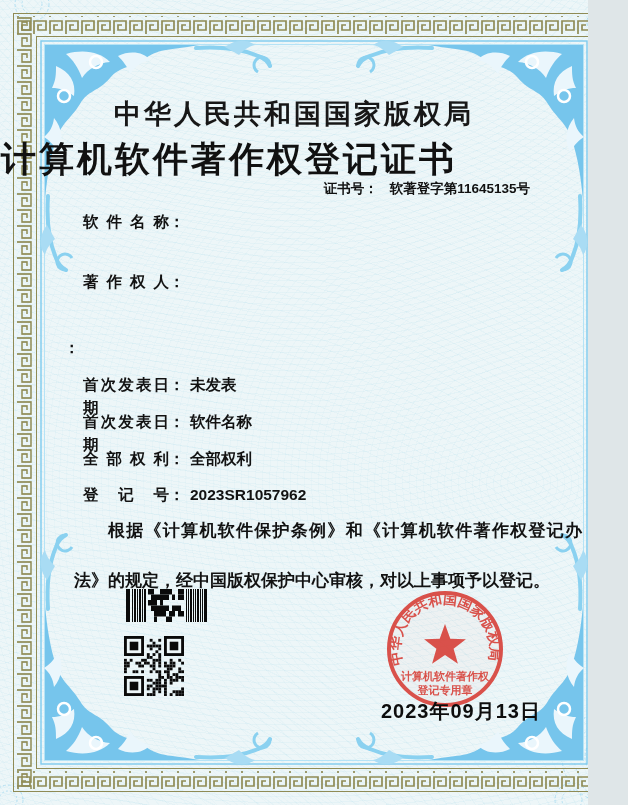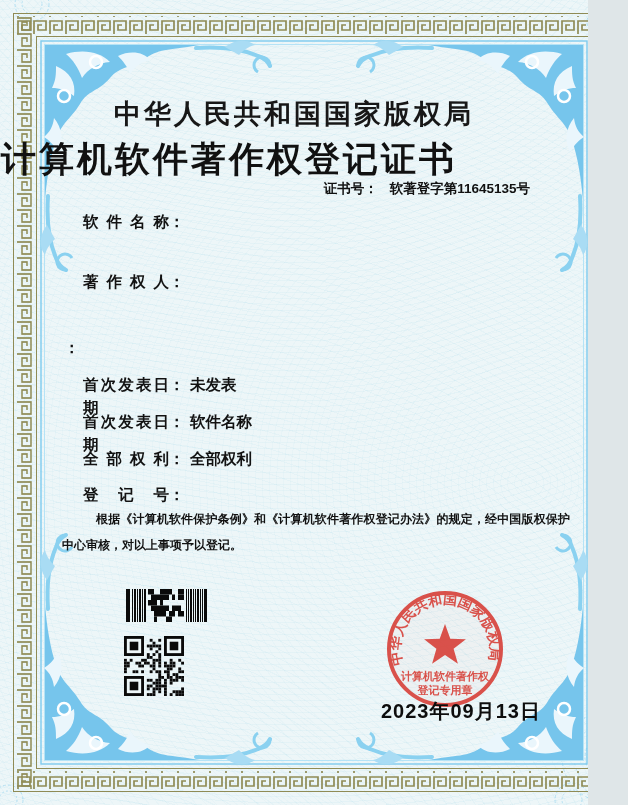--- a/index.html
+++ b/index.html
@@ -30,22 +30,22 @@
   .certno .certno-value{margin-left:12px;margin-top:24px;}
   .frow{
     position:absolute; left:64px; display:flex; align-items:flex-start;
     font-weight:bold; font-size:15.5px; line-height:23px; color:#121212; width:512px;
   }
   .frow .lbl{width:86px; text-align:justify; text-align-last:justify; flex:none;margin-left:19px;}
   .frow .colon{flex:none; width:15px;}
   .frow .val{margin-left:6px;}
   .frow .val span{display:block;}
   .bodytext{
-    position:absolute; left:62px; top:506px; width:508px;
-    font-weight:bold; font-size:12px; line-height:26px; text-indent:34px;
+    position:absolute; left:74px; top:506px; width:508px;
+    font-weight:bold; font-size:17px; line-height:50px; text-indent:34px;
     text-align:justify; color:#121212;
   }
   .barcode{position:absolute; left:126px; top:589px;}
   .qrcode{position:absolute; left:124px; top:636px;}
   .seal{position:absolute; left:383px; top:587px; opacity:.93;}
   .seal text{font-family:"Liberation Serif",serif; font-weight:bold; fill:#d8453e;}
   .issue-date{
     position:absolute; left:381px; top:698px; font-weight:bold; font-size:20px;
     letter-spacing:1px; color:#0d0d0d;
   }
@@ -146,20 +146,21 @@
     <span class="val">软件名称</span>
   </div>
   <div class="frow" style="top:447px">
     <span class="lbl">全部权利</span>
     <span class="colon">：</span>
     <span class="val">全部权利</span>
   </div>
   <div class="frow" style="top:483px">
     <span class="lbl">登记号</span>
     <span class="colon">：</span>
+    <span class="val">2023SR1057962</span>
   </div>
 
   <div class="bodytext">根据《计算机软件保护条例》和《计算机软件著作权登记办法》的规定，经中国版权保护中心审核，对以上事项予以登记。</div>
 
   <svg class="barcode" width="92" height="33" viewBox="0 0 92 33" aria-hidden="true">
       <rect x="0" y="0" width="4" height="33" fill="#0a0a0a"></rect>
       <rect x="6" y="0" width="1" height="33" fill="#0a0a0a"></rect>
       <rect x="8" y="0" width="2" height="33" fill="#0a0a0a"></rect>
       <rect x="11" y="0" width="1" height="33" fill="#0a0a0a"></rect>
       <rect x="13" y="0" width="2" height="33" fill="#0a0a0a"></rect>

